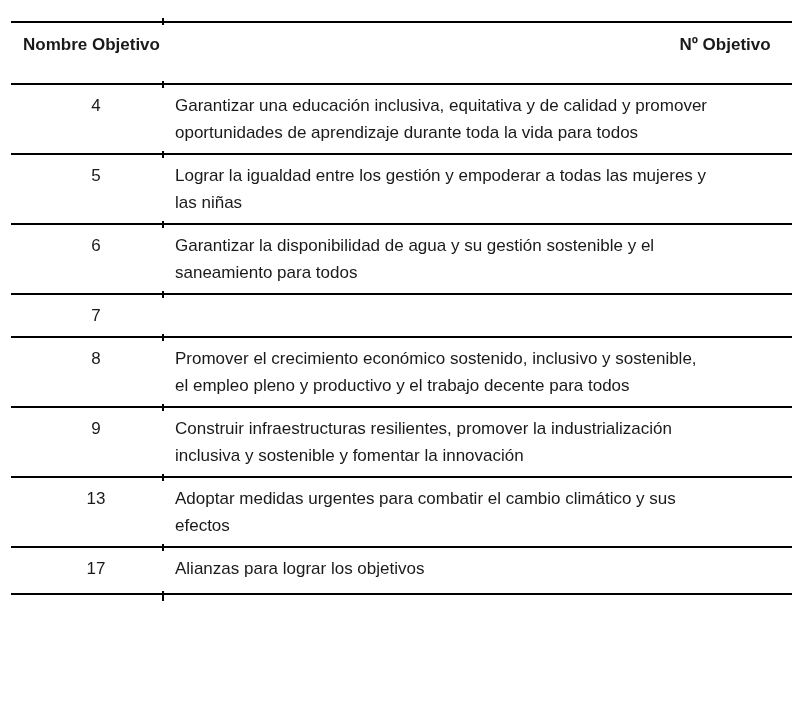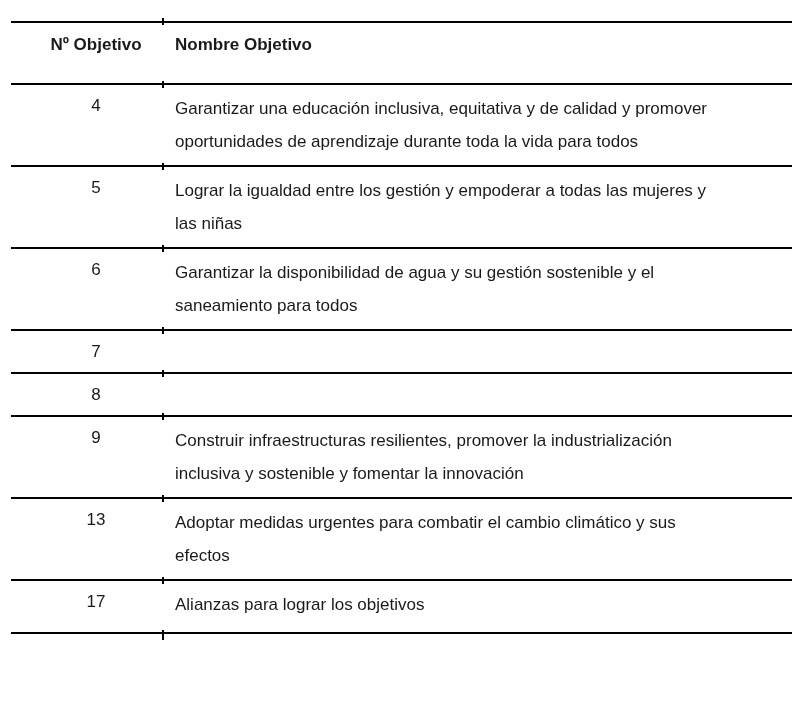--- a/index.html
+++ b/index.html
@@ -34,21 +34,21 @@
   .cell.num {
     width: 152px;
     flex: 0 0 152px;
     text-align: center;
     padding: 7px 0 7px 18px;
     line-height: 27px;
   }
   .cell.name {
     flex: 1 1 auto;
     padding: 7px 14px 7px 12px;
-    line-height: 33px;
+    line-height: 27px;
     white-space: pre-line;
   }
   .row.header .cell {
     font-weight: bold;
     padding-top: 11px;
     padding-bottom: 0;
     line-height: 21px;
   }
   .row.last .cell {
     padding-bottom: 11px;
@@ -64,22 +64,22 @@
   .tick-top    { top: -5px; }
   .tick-bottom { bottom: -5px; }
   .row.last .tick-bottom { bottom: -8px; height: 10px; }
 </style>
 </head>
 <body>
 
 <div class="objective-table">
 
   <div class="row header">
+    <div class="cell name">Nombre Objetivo</div>
     <div class="cell num">Nº Objetivo</div>
-    <div class="cell name">Nombre Objetivo</div>
     <span class="tick tick-top"></span>
     <span class="tick tick-bottom"></span>
   </div>
 
   <div class="row">
     <div class="cell num">4</div>
     <div class="cell name">Garantizar una educación inclusiva, equitativa y de calidad y promover
 oportunidades de aprendizaje durante toda la vida para todos</div>
     <span class="tick tick-bottom"></span>
   </div>
@@ -98,20 +98,22 @@
     <span class="tick tick-bottom"></span>
   </div>
 
   <div class="row">
     <div class="cell num">7</div>
     <span class="tick tick-bottom"></span>
   </div>
 
   <div class="row">
     <div class="cell num">8</div>
+    <div class="cell name">Promover el crecimiento económico sostenido, inclusivo y sostenible,
+el empleo pleno y productivo y el trabajo decente para todos</div>
     <span class="tick tick-bottom"></span>
   </div>
 
   <div class="row">
     <div class="cell num">9</div>
     <div class="cell name">Construir infraestructuras resilientes, promover la industrialización
 inclusiva y sostenible y fomentar la innovación</div>
     <span class="tick tick-bottom"></span>
   </div>
 

